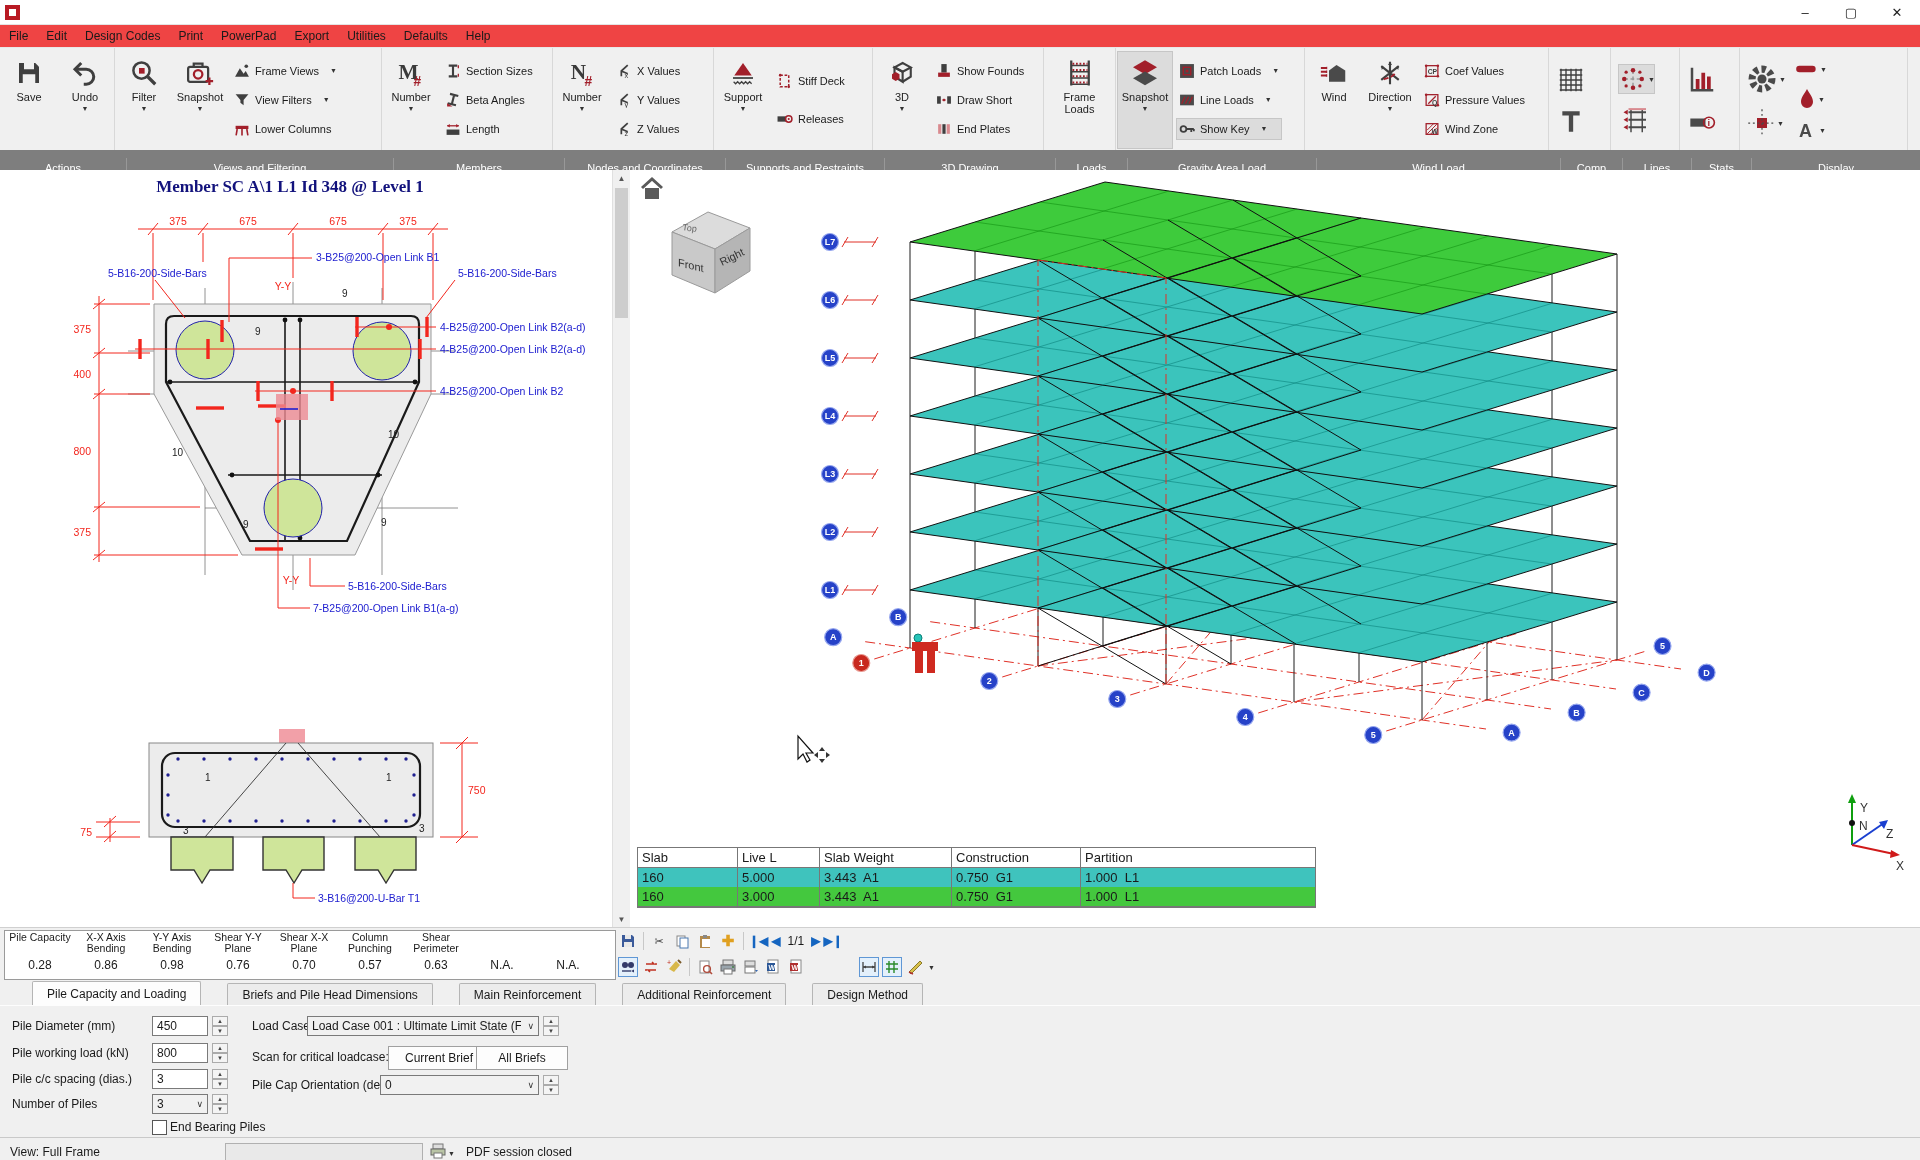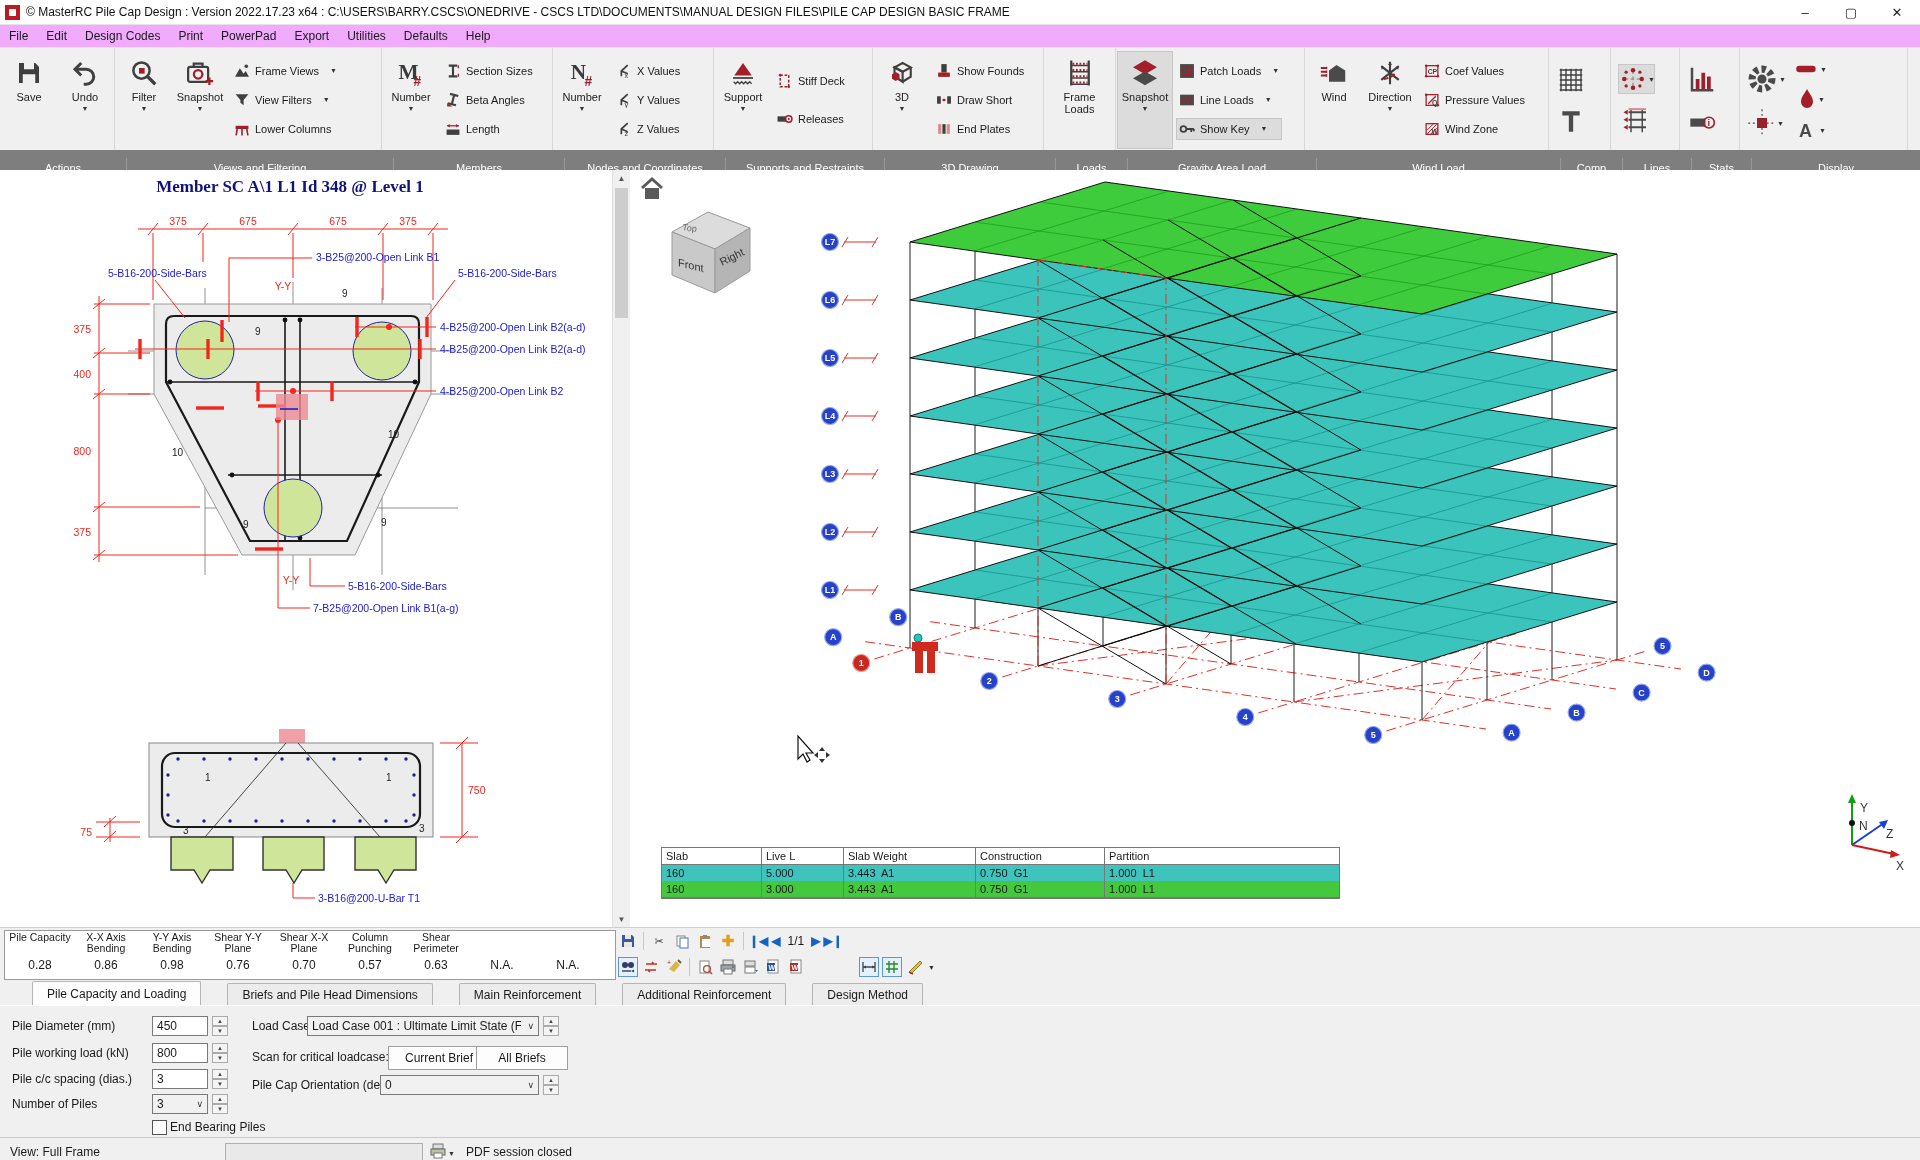--- a/index.html
+++ b/index.html
@@ -6,21 +6,21 @@
     font-family:"Liberation Sans",sans-serif;background:#f0f0f0;color:#1a1a1a;}
   
   #titlebar{height:24px;background:#ffffff;display:flex;align-items:center;border-bottom:1px solid #e4e4e4;}
   #appicon{width:15px;height:15px;margin:0 6px 0 5px;background:#b91a23;position:relative;}
   #appicon:before{content:"";position:absolute;left:3px;top:3px;right:3px;bottom:3px;background:#fff;
     box-shadow:inset 0 0 0 1px #b91a23;}
   #wintitle{font-size:12px;color:#111;white-space:nowrap;}
   #winbtns{margin-left:auto;display:flex;}
   .wbtn{width:46px;height:24px;display:flex;align-items:center;justify-content:center;font-size:13px;color:#222;}
   
-  #menubar{height:22px;background:#f0abfc;display:flex;align-items:center;font-size:12px;border-bottom:1px solid #e8e8e8;}
+  #menubar{height:22px;background:#ef4444;display:flex;align-items:center;font-size:12px;border-bottom:1px solid #e8e8e8;}
   .menuitem{padding:0 9px;height:22px;display:flex;align-items:center;}
   
   #ribbon{height:102px;background:#f0f0f0;display:flex;}
   .rgroup{height:100%;border-right:1px solid #d8d8d8;display:flex;box-sizing:border-box;padding:3px 1px 1px 1px;}
   .bigbtn{display:flex;flex-direction:column;align-items:center;font-size:11px;color:#222;padding:4px 3px 0 3px;min-width:50px;}
   .bigbtn .ic{height:36px;display:flex;align-items:center;justify-content:center;}
   .bigbtn .lbl{line-height:12px;text-align:center;white-space:nowrap;}
   .dd{font-size:7px;color:#333;line-height:8px;margin-top:2px;}
   .hl{background:#dcdcdc;box-shadow:inset 0 0 0 1px #c6c6c6;}
   .smallcol{display:flex;flex-direction:column;justify-content:space-evenly;padding:2px 3px;}
@@ -33,21 +33,21 @@
   .gcap{display:flex;align-items:center;justify-content:center;border-right:1px solid #989898;box-sizing:border-box;height:100%;margin-top:8px;}
   
   #content{height:757px;display:flex;background:#fff;position:relative;}
   #drawpanel{width:612px;height:757px;position:relative;background:#fff;}
   #vscroll{width:17px;height:757px;background:#f0f0f0;border-left:1px solid #e0e0e0;display:flex;flex-direction:column;align-items:center;font-size:8px;color:#555;}
   #vthumb{width:13px;height:130px;background:#cdcdcd;margin-top:2px;}
   .scrbtn{height:16px;display:flex;align-items:center;justify-content:center;width:100%;}
   #view3d{flex:1;height:757px;position:relative;background:#fff;overflow:hidden;}
   #scene,#overlay{position:absolute;left:0;top:0;}
   
-  #loadtable{position:absolute;left:31px;top:677px;width:677px;font-size:11px;border:1px solid #777;border-bottom:2px solid #777;}
+  #loadtable{position:absolute;left:7px;top:677px;width:677px;font-size:13px;border:1px solid #777;border-bottom:2px solid #777;}
   #loadtable .trow{display:flex;}
   #loadtable .c{box-sizing:border-box;border-right:1px solid #777;padding:2px 4px;white-space:pre;overflow:hidden;}
   #loadtable .hdr .c{background:#fff;border-bottom:1px solid #777;}
   
   #bottomstrip{height:53px;background:#f0f0f0;position:relative;border-top:1px solid #d0d0d0;}
   #resultsbox{position:absolute;left:4px;top:2px;width:606px;height:46px;background:#fff;border:1px solid #9a9a9a;display:flex;align-items:stretch;padding:1px 2px;}
   .rcell{width:66px;text-align:center;font-size:10.5px;display:flex;flex-direction:column;}
   .rl{line-height:11px;height:11px;}
   .rv{font-size:12px;margin-top:4px;}
   #miniTools{position:absolute;left:618px;top:0;width:420px;height:53px;font-size:11px;}
@@ -79,21 +79,20 @@
   .redt{fill:#f3261d;font-size:10.5px;font-family:"Liberation Sans",sans-serif;}
   .bluet{fill:#2020d0;font-size:10.5px;font-family:"Liberation Sans",sans-serif;}
   .blkt{fill:#222;font-size:10px;font-family:"Liberation Sans",sans-serif;}
   text{user-select:none;}
 </style>
 </head>
 <body>
 
 <div id="titlebar">
   <div id="appicon"></div>
-  <div id="wintitle">© MasterRC Pile Cap Design : Version 2022.17.23 x64 : C:\USERS\BARRY.CSCS\ONEDRIVE - CSCS LTD\DOCUMENTS\MANUAL DESIGN FILES\PILE CAP DESIGN BASIC FRAME</div>
   <div id="winbtns">
     <div class="wbtn">–</div>
     <div class="wbtn">▢</div>
     <div class="wbtn close">✕</div>
   </div>
 </div>
 
 <div id="menubar">
   <div class="menuitem">File</div>
   <div class="menuitem">Edit</div>

